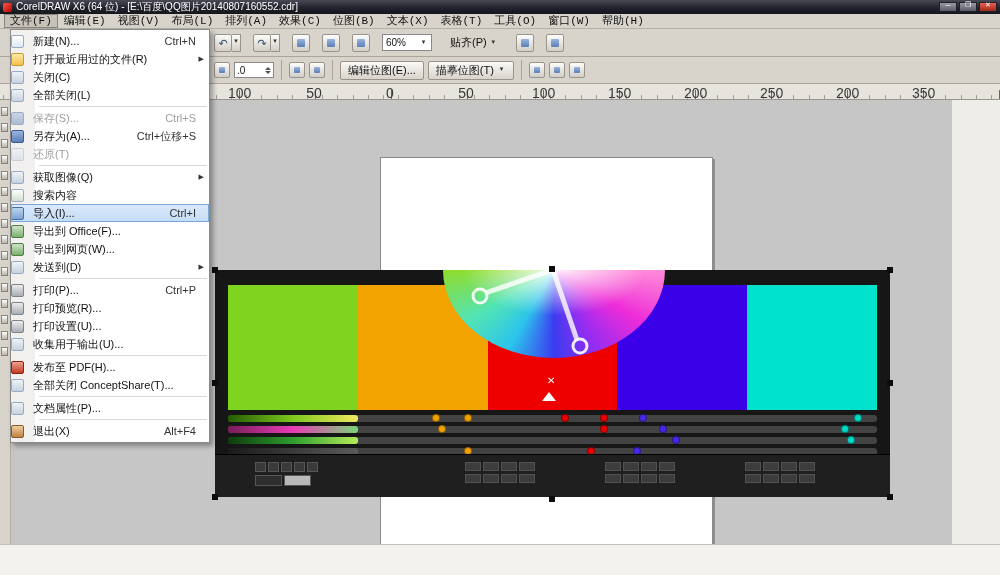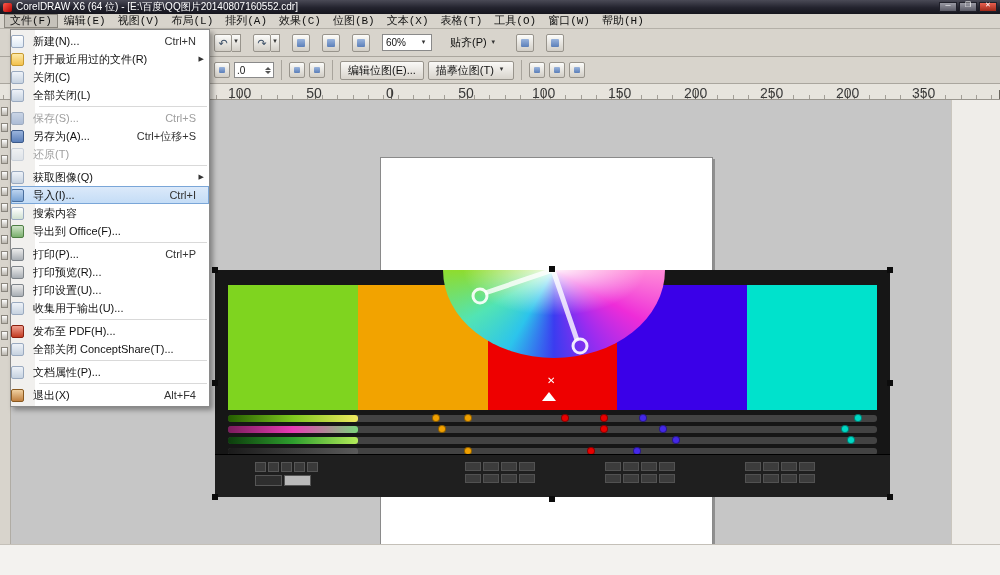--- a/index.html
+++ b/index.html
@@ -406,37 +406,49 @@
         <span class="fm-shortcut"></span>
         <span class="fm-arrow"></span>
       </div>
       <div class="fm-sep"></div>
       <div class="fm-item">
         <span class="mi i-gen"></span>
         <span class="fm-label">获取图像(Q)</span>
         <span class="fm-shortcut"></span>
         <span class="fm-arrow">▶</span>
       </div>
+      <div class="fm-item">
+        <span class="mi i-search"></span>
+        <span class="fm-label">搜索内容</span>
+        <span class="fm-shortcut"></span>
+        <span class="fm-arrow"></span>
+      </div>
       <div class="fm-item hl">
         <span class="mi i-import"></span>
         <span class="fm-label">导入(I)...</span>
         <span class="fm-shortcut">Ctrl+I</span>
         <span class="fm-arrow"></span>
       </div>
       <div class="fm-item">
-        <span class="mi i-search"></span>
-        <span class="fm-label">搜索内容</span>
-        <span class="fm-shortcut"></span>
-        <span class="fm-arrow"></span>
-      </div>
-      <div class="fm-item">
         <span class="mi i-export"></span>
         <span class="fm-label">导出到 Office(F)...</span>
         <span class="fm-shortcut"></span>
         <span class="fm-arrow"></span>
+      </div>
+      <div class="fm-item">
+        <span class="mi i-export"></span>
+        <span class="fm-label">导出到网页(W)...</span>
+        <span class="fm-shortcut"></span>
+        <span class="fm-arrow"></span>
+      </div>
+      <div class="fm-item">
+        <span class="mi i-gen"></span>
+        <span class="fm-label">发送到(D)</span>
+        <span class="fm-shortcut"></span>
+        <span class="fm-arrow">▶</span>
       </div>
       <div class="fm-sep"></div>
       <div class="fm-item">
         <span class="mi i-print"></span>
         <span class="fm-label">打印(P)...</span>
         <span class="fm-shortcut">Ctrl+P</span>
         <span class="fm-arrow"></span>
       </div>
       <div class="fm-item">
         <span class="mi i-print"></span>

